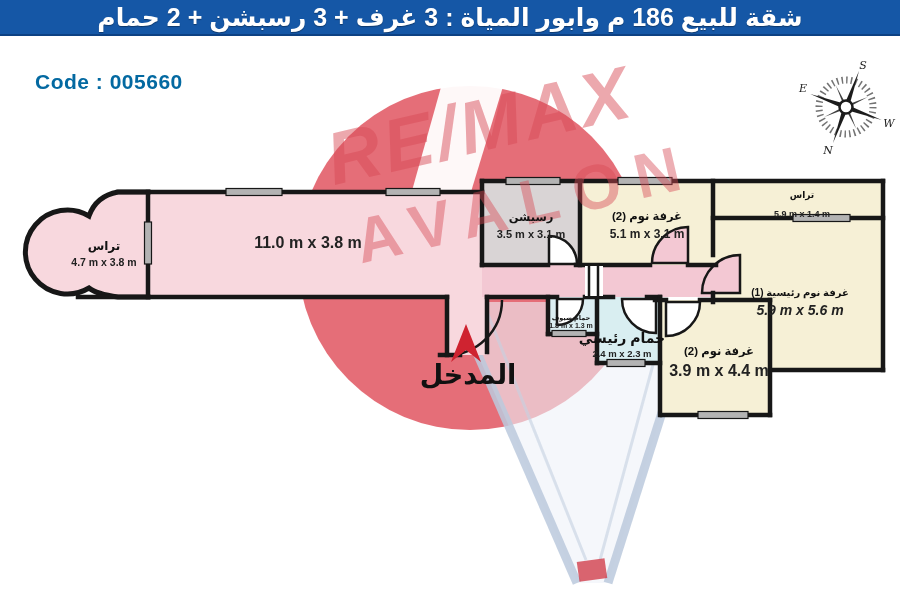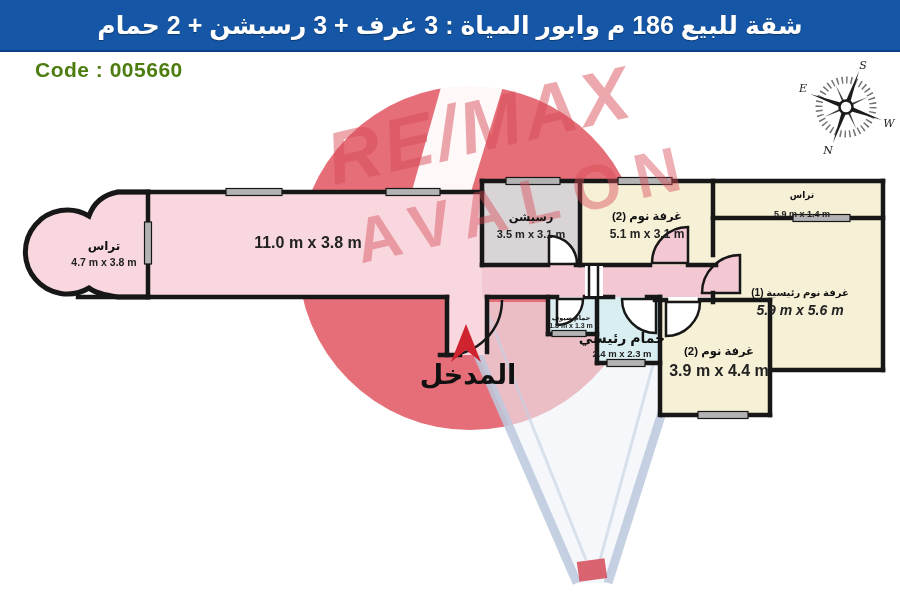--- a/index.html
+++ b/index.html
@@ -1,30 +1,30 @@
 <!DOCTYPE html>
 <html><head>
 <meta charset="utf-8">
 <style>
   html,body{margin:0;padding:0;}
   body{
     width:900px;height:599px;position:relative;overflow:hidden;background:#ffffff;
     font-family:"Liberation Sans","DejaVu Sans",sans-serif;
   }
   .titlebar{
-    position:absolute;left:0;top:0;width:900px;height:52px;
+    position:absolute;left:0;top:0;width:900px;height:36px;
     display:flex;align-items:center;justify-content:center;
     border-bottom:2px solid #0d4183;box-sizing:border-box;
   }
   .titlebar .t{
     color:#fff;font-weight:bold;font-size:25px;direction:rtl;white-space:nowrap;
     text-shadow:0 1px 1px rgba(0,0,0,.35);
   }
   .code{
-    position:absolute;left:35px;top:58px;font-size:21px;font-weight:bold;color:#4d7c0f;
+    position:absolute;left:35px;top:70px;font-size:21px;font-weight:bold;color:#0369a1;
     letter-spacing:.5px;
   }
   svg{position:absolute;left:0;top:0;overflow:visible;}
   .layer{position:absolute;left:0;top:0;width:900px;height:599px;pointer-events:none;}
   
   .wm1{
     position:absolute;left:328px;top:118px;font-size:74px;font-weight:bold;font-style:italic;
     letter-spacing:4px;opacity:.48;transform:rotate(-13deg);transform-origin:left center;
     white-space:nowrap;
   }

